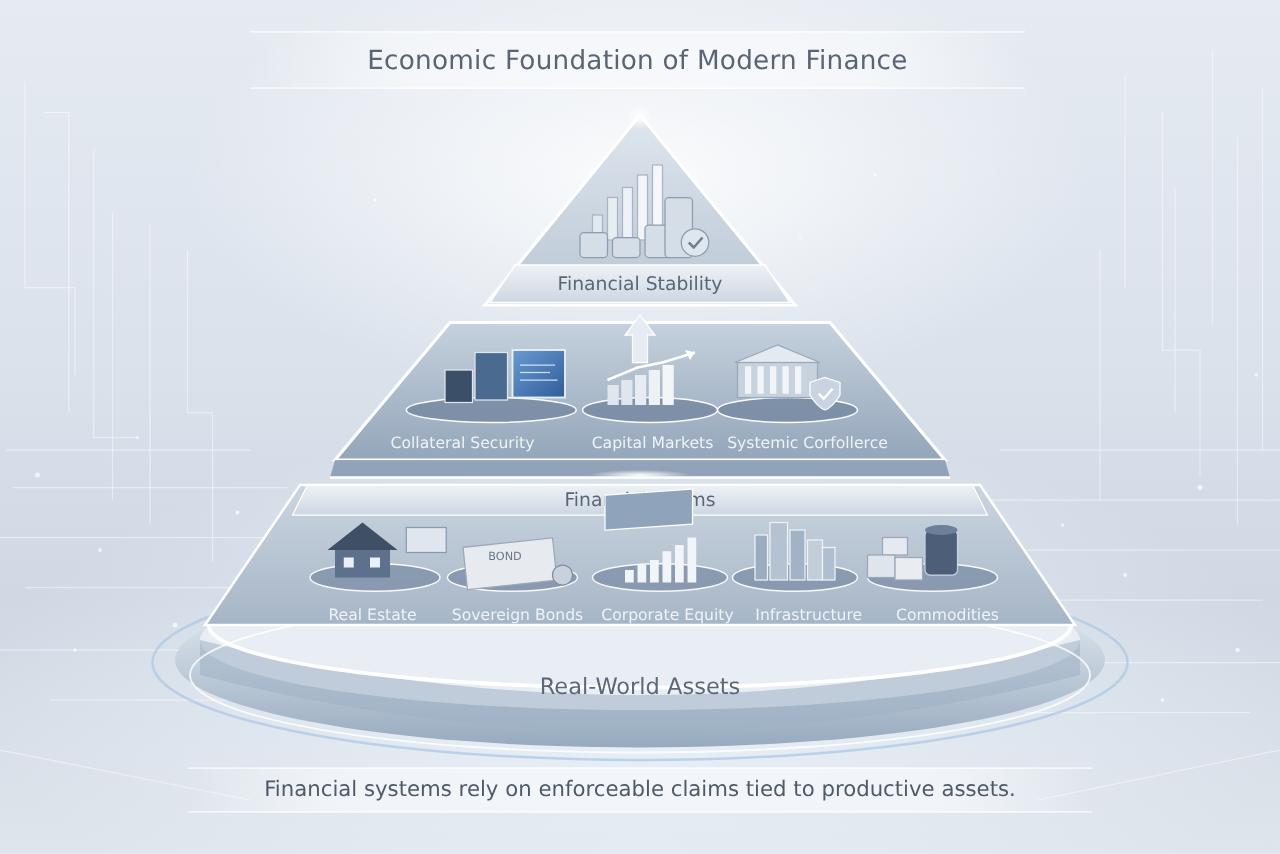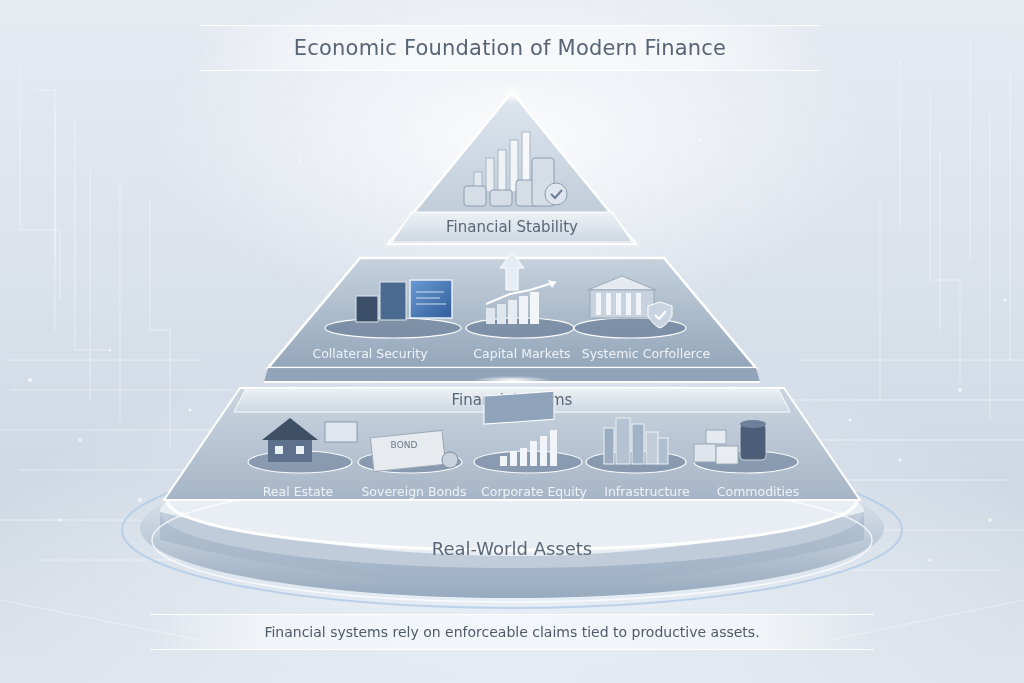--- a/index.html
+++ b/index.html
@@ -25,21 +25,21 @@
     .title-text { font-size: 21px; color: #596575; letter-spacing: 0.2px; }
 
     
     .caption-band {
       position: absolute; left: 150px; top: 614px; width: 724px; height: 36px;
       border-top: 1px solid rgba(255,255,255,0.9);
       border-bottom: 1px solid rgba(255,255,255,0.9);
       background: linear-gradient(90deg, rgba(255,255,255,0) 0%, rgba(255,255,255,0.5) 15%, rgba(255,255,255,0.5) 85%, rgba(255,255,255,0) 100%);
       display: flex; align-items: center; justify-content: center;
     }
-    .caption-text { font-size: 14px; color: #4f5a68; }
+    .caption-text { font-size: 17px; color: #4f5a68; }
 
     svg text { font-family: "DejaVu Sans", sans-serif; }
     .tier-label { fill: #5a6675; font-size: 15px; }
     .item-label { fill: #eef3f8; font-size: 12.5px; }
     .base-label { fill: #5b6878; font-size: 18px; }
   </style>
 </head>
 <body>
 
 <svg class="bg-grid" width="1024" height="683" viewBox="0 0 1024 683">

